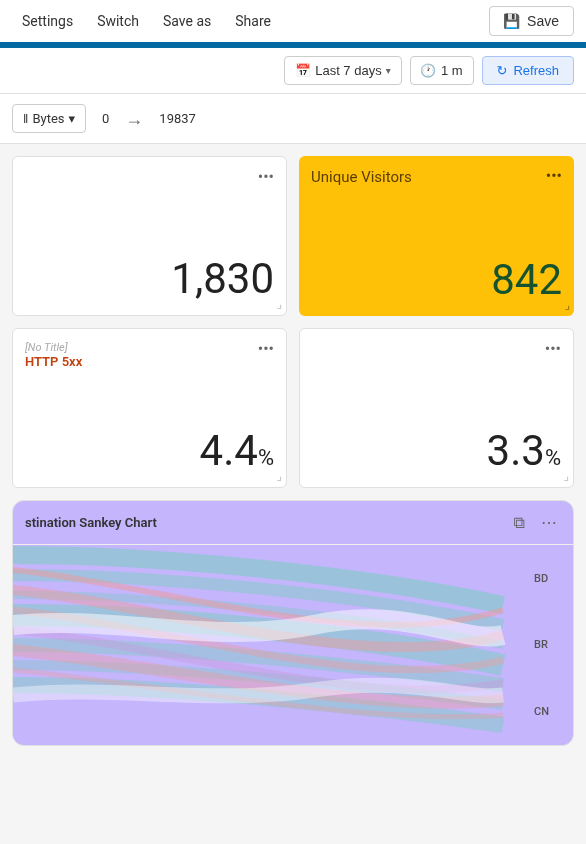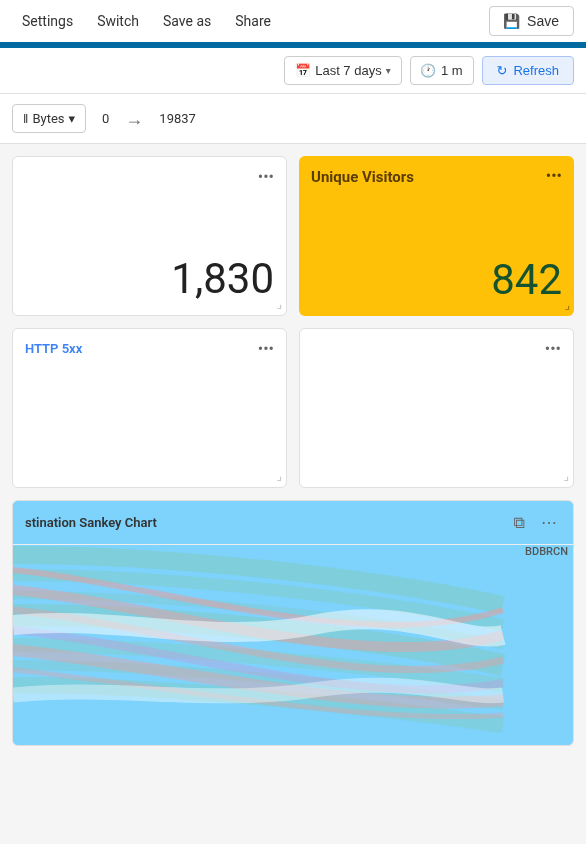--- a/index.html
+++ b/index.html
@@ -151,21 +151,21 @@
       top: 8px;
       right: 8px;
       cursor: pointer;
       color: #666;
       font-size: 16px;
       padding: 2px 4px;
       border-radius: 3px;
     }
     .card-title {
       font-size: 13px;
-      font-weight: 700;
+      font-weight: 400;
       color: #333;
       margin-bottom: 21px;
     }
     .card-subtitle {
       font-size: 11px;
       color: #888;
       margin-bottom: 4px;
     }
     .card-value {
       font-size: 42px;
@@ -197,22 +197,22 @@
 
     
     .card-notitle {
       font-size: 11px;
       color: #aaa;
       font-style: italic;
     }
 
     
     .sankey-card {
-      background: #7dd3fc;
-      border-radius: 6px;
+      background: #c4b5fd;
+      border-radius: 12px;
       border: 1px solid #e0e0e0;
       overflow: hidden;
     }
     .sankey-header {
       display: flex;
       align-items: center;
       justify-content: space-between;
       padding: 10px 12px;
       border-bottom: 1px solid #eee;
     }
@@ -234,25 +234,25 @@
       border-radius: 3px;
     }
     .sankey-chart {
       width: 100%;
       height: 200px;
       position: relative;
       overflow: hidden;
     }
     .sankey-labels {
       position: absolute;
-      right: 5px;
+      right: 24px;
       top: 0;
       height: 100%;
       display: flex;
-      flex-direction: row;
+      flex-direction: column;
       justify-content: space-around;
       pointer-events: none;
     }
     .sankey-label {
       font-size: 11px;
       color: #555;
       font-weight: 500;
     }
   </style>
 </head>
@@ -313,26 +313,29 @@
       <div class="card-value">842</div>
       <span class="card-resize" style="color:#8a6800;">⌟</span>
     </div>
 
   </div>
 
   <div class="cards-row">
 
     <div class="card">
       <span class="card-menu-btn">•••</span>
-      <div class="card-subtitle" style="font-size:13px;font-weight:600;color:#3b82f6;">HTTP 5xx</div>
+      <div class="card-notitle">[No Title]</div>
+      <div class="card-subtitle" style="font-size:13px;font-weight:600;color:#c2410c;">HTTP 5xx</div>
+      <div class="card-value pct">4.4</div>
       <span class="card-resize">⌟</span>
     </div>
 
     <div class="card">
       <span class="card-menu-btn">•••</span>
+      <div class="card-value pct">3.3</div>
       <span class="card-resize">⌟</span>
     </div>
 
   </div>
 
   <div class="sankey-card">
     <div class="sankey-header">
       <span class="sankey-title">stination Sankey Chart</span>
       <div class="sankey-actions">
         <span class="icon-btn">⧉</span>

